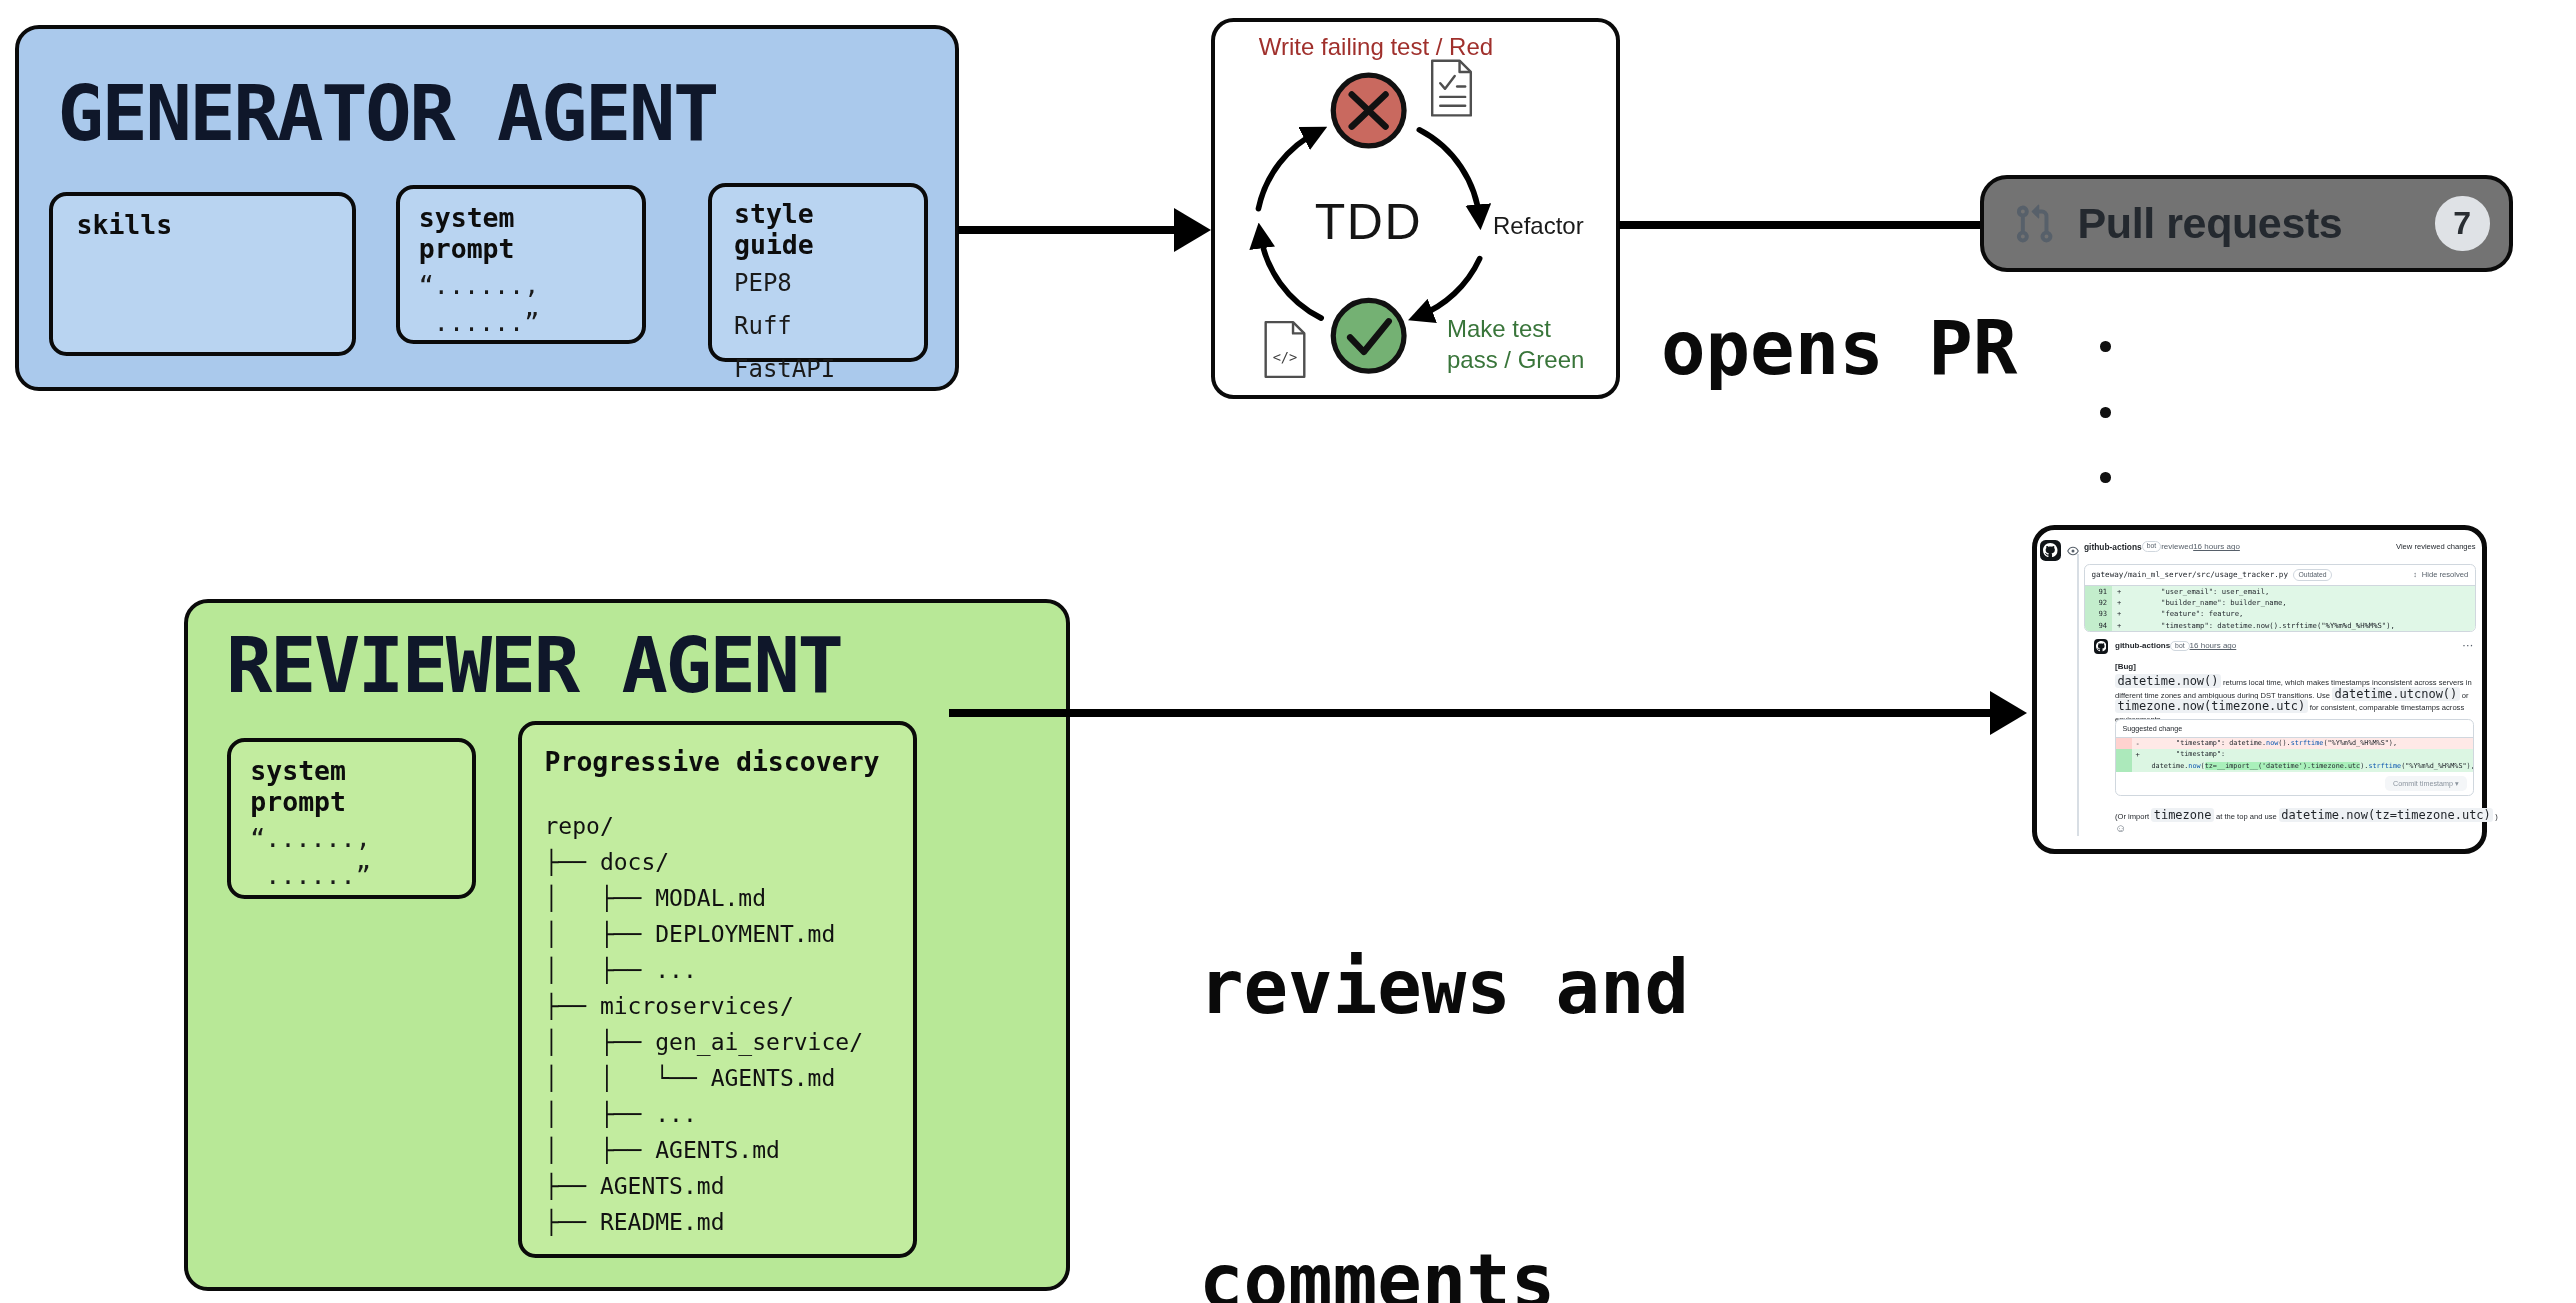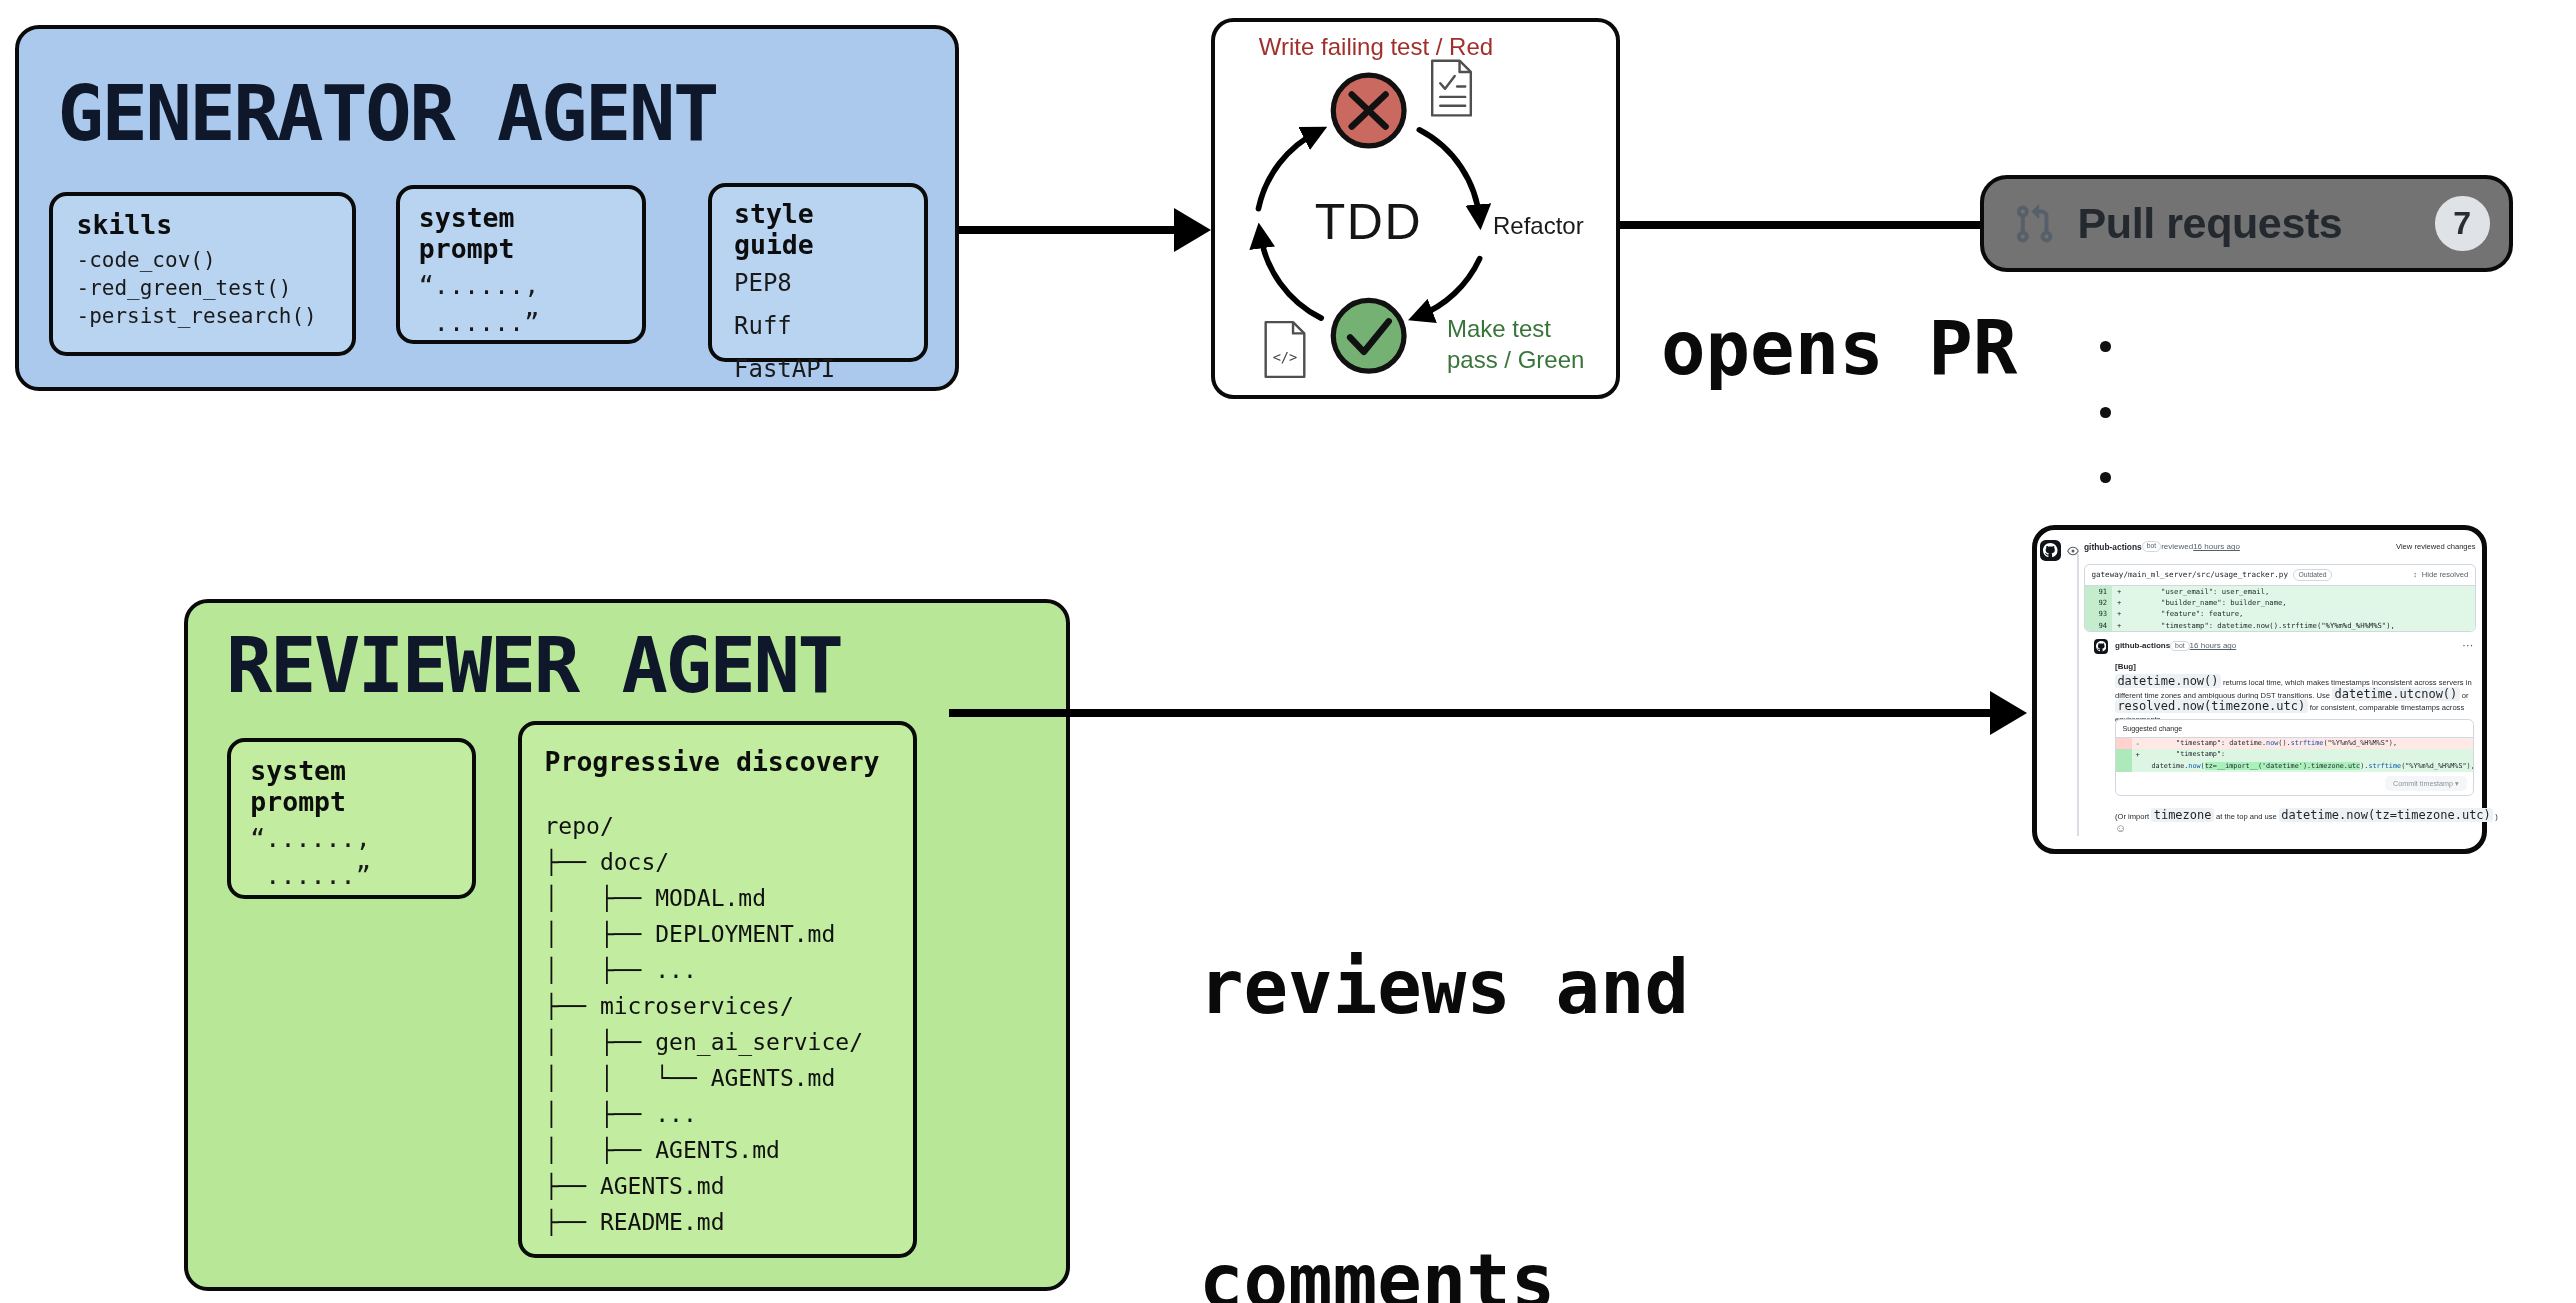--- a/index.html
+++ b/index.html
@@ -97,25 +97,20 @@
 </head>
 <body>
 
 <div id="root">
 
   <div id="generator-box" class="agent-box">
     <div class="agent-title" style="left:39px;top:45px;">GENERATOR AGENT</div>
 
     <div class="sub-box blue" style="left:30px;top:163px;width:307px;height:164px;padding:13px 24px;">
       <div class="sub-label">skills</div>
-      <div style="margin-top:6.4px;">
-        <div class="sub-item">-code_cov()</div>
-        <div class="sub-item">-red_green_test()</div>
-        <div class="sub-item">-persist_research()</div>
-      </div>
     </div>
 
     <div class="sub-box blue" style="left:377px;top:156px;width:250px;height:159px;padding:13px 19.3px;">
       <div class="sub-label">system prompt</div>
       <div style="margin-top:3.2px;">
         <div class="quote-line">“......,</div>
         <div class="quote-line"> ......”</div>
       </div>
     </div>
 
@@ -257,21 +252,21 @@
         </div>
         <div class="gh-row" style="left:31px;top:1.6px;right:1.6px;">
           <span class="gh-author" style="font-size:8px;">github-actions</span>
           <span class="bot-pill">bot</span>
           <span class="gh-link">16 hours ago</span>
           <span class="spacer"></span>
           <span class="kebab">···</span>
         </div>
         <div class="c-abs bug-tag" style="left:31px;top:22.5px;">[Bug]</div>
         <div class="c-abs para" style="left:31px;top:37px;right:1.6px;">
-          <span class="chip">datetime.now()</span><span> returns local time, which makes timestamps inconsistent across servers in different time zones and ambiguous during DST transitions. Use </span><span class="chip">datetime.utcnow()</span><span> or </span><span class="chip">resolved.now(timezone.utc)</span><span> for consistent, comparable timestamps across environments.</span>
+          <span class="chip">datetime.now()</span><span> returns local time, which makes timestamps inconsistent across servers in different time zones and ambiguous during DST transitions. Use </span><span class="chip">datetime.utcnow()</span><span> or </span><span class="chip">timezone.now(timezone.utc)</span><span> for consistent, comparable timestamps across environments.</span>
         </div>
 
         <div class="sugg">
           <div class="sugg-head">Suggested change</div>
           <div class="s-row row-del">
             <span class="s-gut gut-del"></span>
             <span class="s-sign">-</span>
             <pre class="s-code"><span>        "timestamp": datetime.</span><span class="tok-blue">now</span><span>().</span><span class="tok-blue">strftime</span><span>("%Y%m%d_%H%M%S"),</span></pre>
           </div>
           <div class="s-row row-add">

